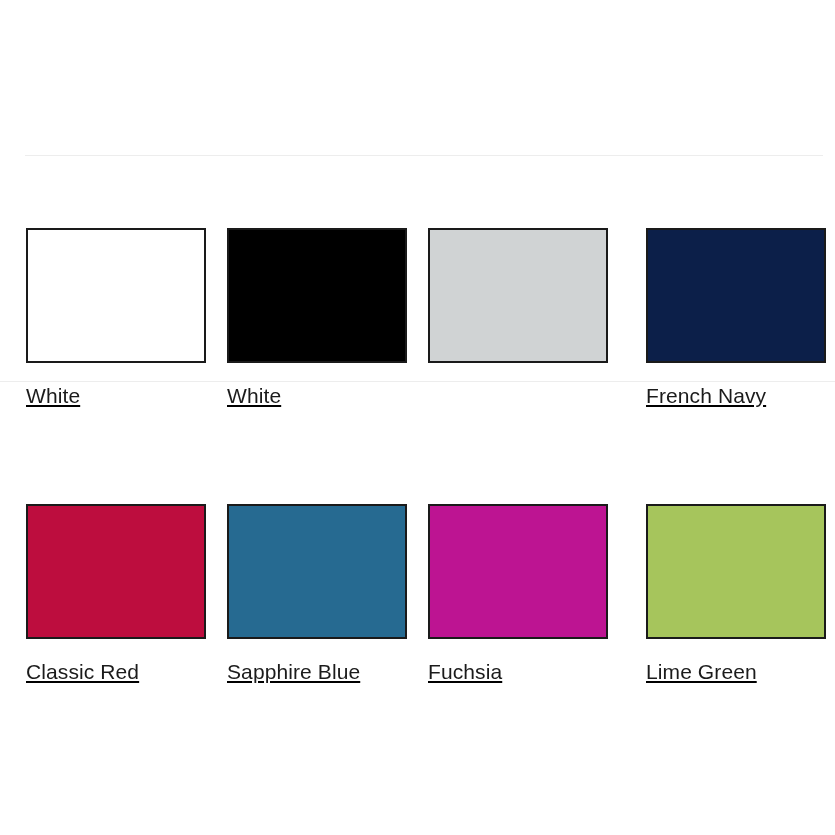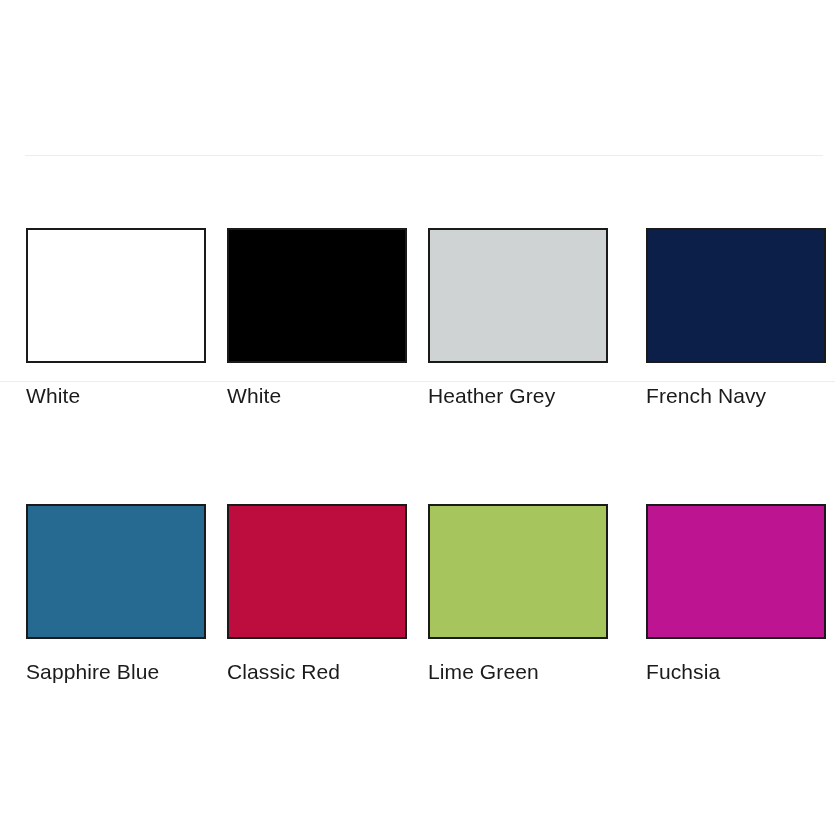--- a/index.html
+++ b/index.html
@@ -46,20 +46,21 @@
     left: 26px;
     top: 228px;
     width: 784px;
   }
 
   .swatch-row {
     display: flex;
     flex-direction: row;
     align-items: flex-start;
     margin-bottom: 96px;
+    text-decoration: underline;
   }
   .swatch-row:last-child {
     margin-bottom: 0;
   }
 
   .swatch-cell {
     width: 180px;
     margin-right: 21px;
     flex: 0 0 auto;
   }
@@ -100,41 +101,40 @@
       <div class="swatch-cell">
         <span class="swatch-chip" style="background-color: rgb(255, 255, 255); border-color: rgb(26, 26, 26);"></span>
         <span class="swatch-label">White</span>
       </div>
       <div class="swatch-cell">
         <span class="swatch-chip" style="background-color: rgb(0, 0, 0); border-color: rgb(26, 26, 26);"></span>
         <span class="swatch-label">White</span>
       </div>
       <div class="swatch-cell">
         <span class="swatch-chip" style="background-color: rgb(208, 211, 212); border-color: rgb(26, 26, 26);"></span>
-        <span class="swatch-label">Heather Grey</span>
       </div>
       <div class="swatch-cell">
         <span class="swatch-chip" style="background-color: rgb(12, 31, 73); border-color: rgb(26, 26, 26);"></span>
         <span class="swatch-label">French Navy</span>
       </div>
     </div>
 
     <div class="swatch-row">
       <div class="swatch-cell">
+        <span class="swatch-chip" style="background-color: rgb(189, 13, 62); border-color: rgb(26, 26, 26);"></span>
+        <span class="swatch-label">Classic Red</span>
+      </div>
+      <div class="swatch-cell">
         <span class="swatch-chip" style="background-color: rgb(38, 106, 145); border-color: rgb(26, 26, 26);"></span>
         <span class="swatch-label">Sapphire Blue</span>
       </div>
       <div class="swatch-cell">
-        <span class="swatch-chip" style="background-color: rgb(189, 13, 62); border-color: rgb(26, 26, 26);"></span>
-        <span class="swatch-label">Classic Red</span>
+        <span class="swatch-chip" style="background-color: rgb(189, 20, 146); border-color: rgb(26, 26, 26);"></span>
+        <span class="swatch-label">Fuchsia</span>
       </div>
       <div class="swatch-cell">
         <span class="swatch-chip" style="background-color: rgb(166, 197, 92); border-color: rgb(26, 26, 26);"></span>
         <span class="swatch-label">Lime Green</span>
-      </div>
-      <div class="swatch-cell">
-        <span class="swatch-chip" style="background-color: rgb(189, 20, 146); border-color: rgb(26, 26, 26);"></span>
-        <span class="swatch-label">Fuchsia</span>
       </div>
     </div>
 
   </div>
 </div>
 
 </body></html>

